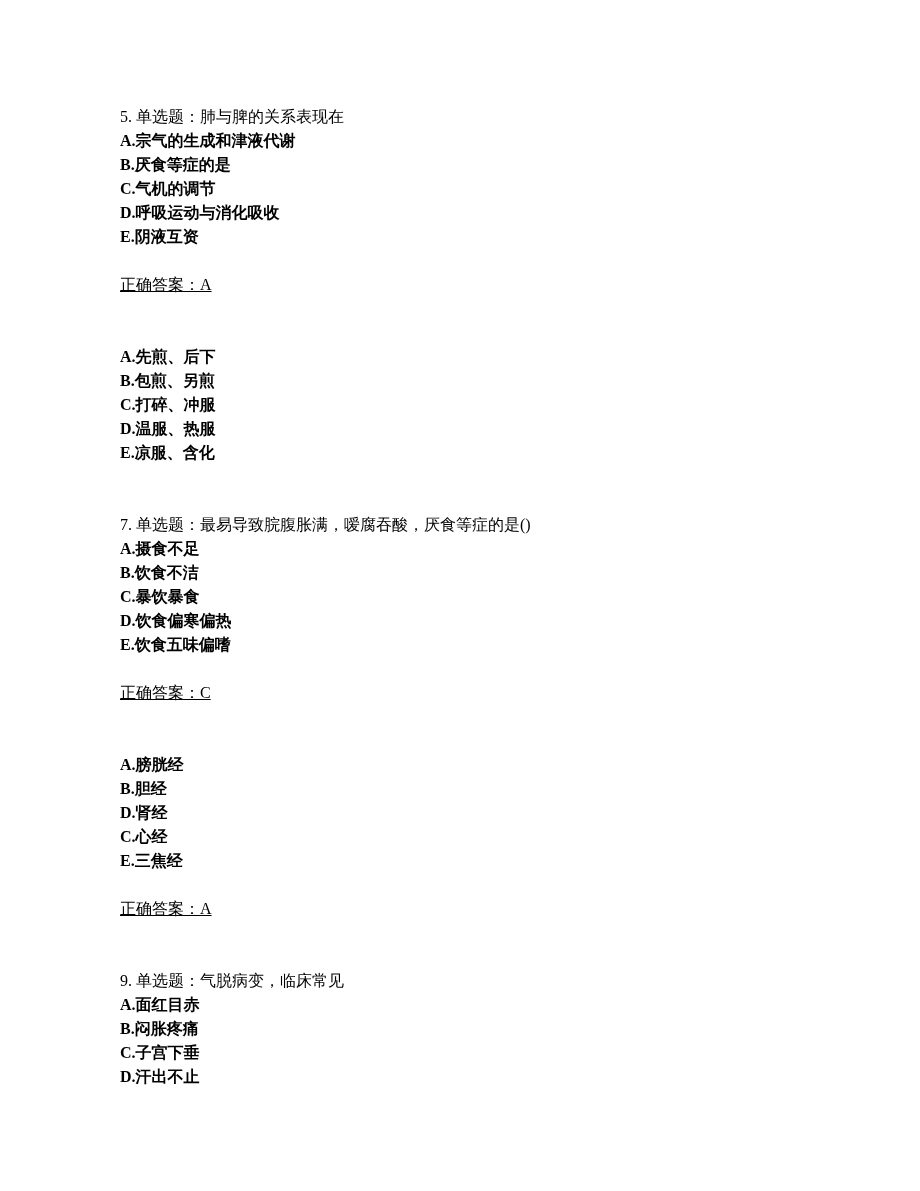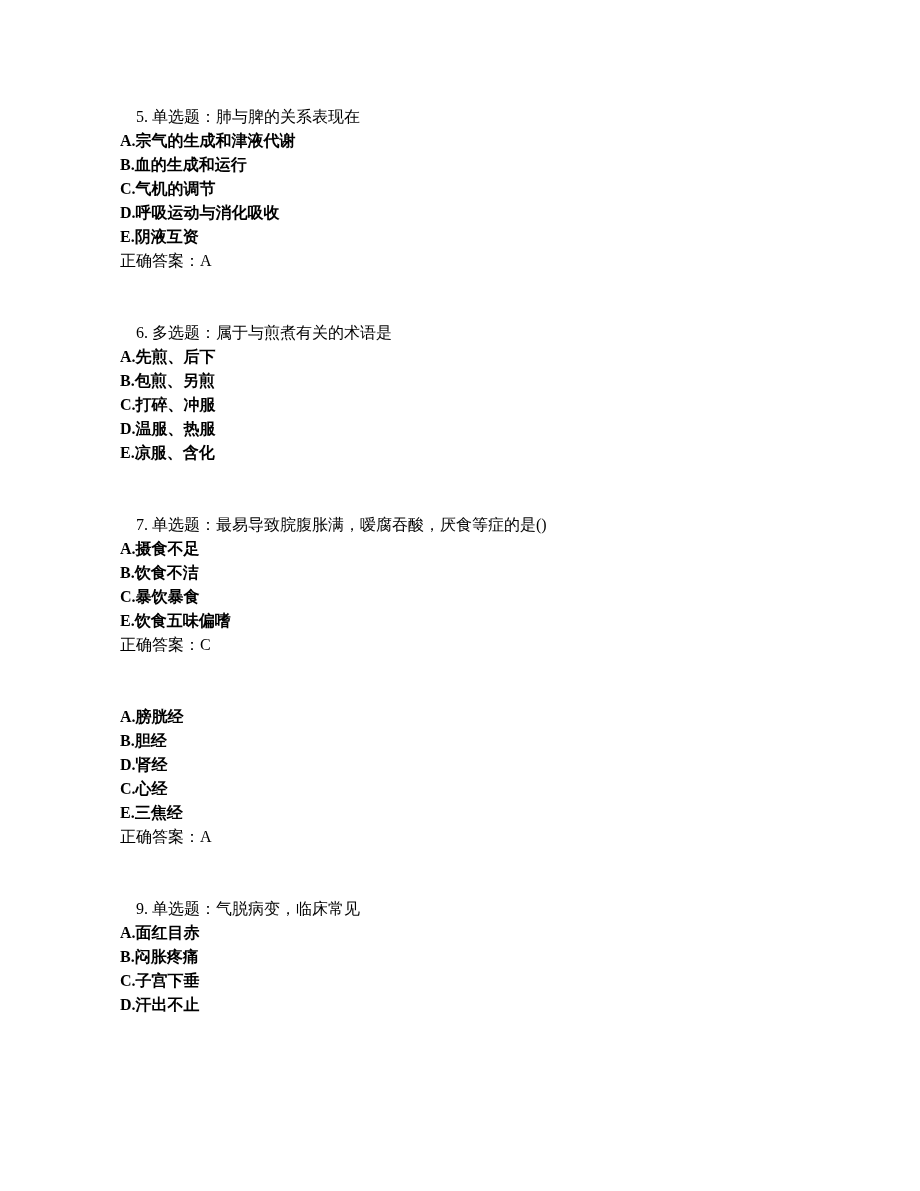--- a/index.html
+++ b/index.html
@@ -15,57 +15,58 @@
       font-size: 16px;
       line-height: 1.5;
       color: #000000;
       padding: 105px 120px 0 120px;
     }
     .question-block {
       margin-bottom: 48px;
     }
     .question-line {
       white-space: pre-wrap;
-      margin-left: 16px;
     }
     .option-line {
       white-space: pre-wrap;
       font-weight: bold;
     }
     .answer-line {
+      margin-top: 24px;
       white-space: pre-wrap;
+      text-decoration: underline;
     }
   </style>
 </head>
 <body>
 
 <div class="question-block">
   <div class="question-line"><span>5. </span><span>单选题：</span><span>肺与脾的关系表现在</span></div>
   <div class="option-line">A.宗气的生成和津液代谢</div>
-  <div class="option-line">B.血的生成和运行</div>
+  <div class="option-line">B.厌食等症的是</div>
   <div class="option-line">C.气机的调节</div>
   <div class="option-line">D.呼吸运动与消化吸收</div>
   <div class="option-line">E.阴液互资</div>
   <div class="answer-line"><span>正确答案：</span><span>A</span></div>
 </div>
 
 <div class="question-block">
-  <div class="question-line"><span>6. </span><span>多选题：</span><span>属于与煎煮有关的术语是</span></div>
   <div class="option-line">A.先煎、后下</div>
   <div class="option-line">B.包煎、另煎</div>
   <div class="option-line">C.打碎、冲服</div>
   <div class="option-line">D.温服、热服</div>
   <div class="option-line">E.凉服、含化</div>
 </div>
 
 <div class="question-block">
   <div class="question-line"><span>7. </span><span>单选题：</span><span>最易导致脘腹胀满，嗳腐吞酸，厌食等症的是()</span></div>
   <div class="option-line">A.摄食不足</div>
   <div class="option-line">B.饮食不洁</div>
   <div class="option-line">C.暴饮暴食</div>
+  <div class="option-line">D.饮食偏寒偏热</div>
   <div class="option-line">E.饮食五味偏嗜</div>
   <div class="answer-line"><span>正确答案：</span><span>C</span></div>
 </div>
 
 <div class="question-block">
   <div class="option-line">A.膀胱经</div>
   <div class="option-line">B.胆经</div>
   <div class="option-line">D.肾经</div>
   <div class="option-line">C.心经</div>
   <div class="option-line">E.三焦经</div>

